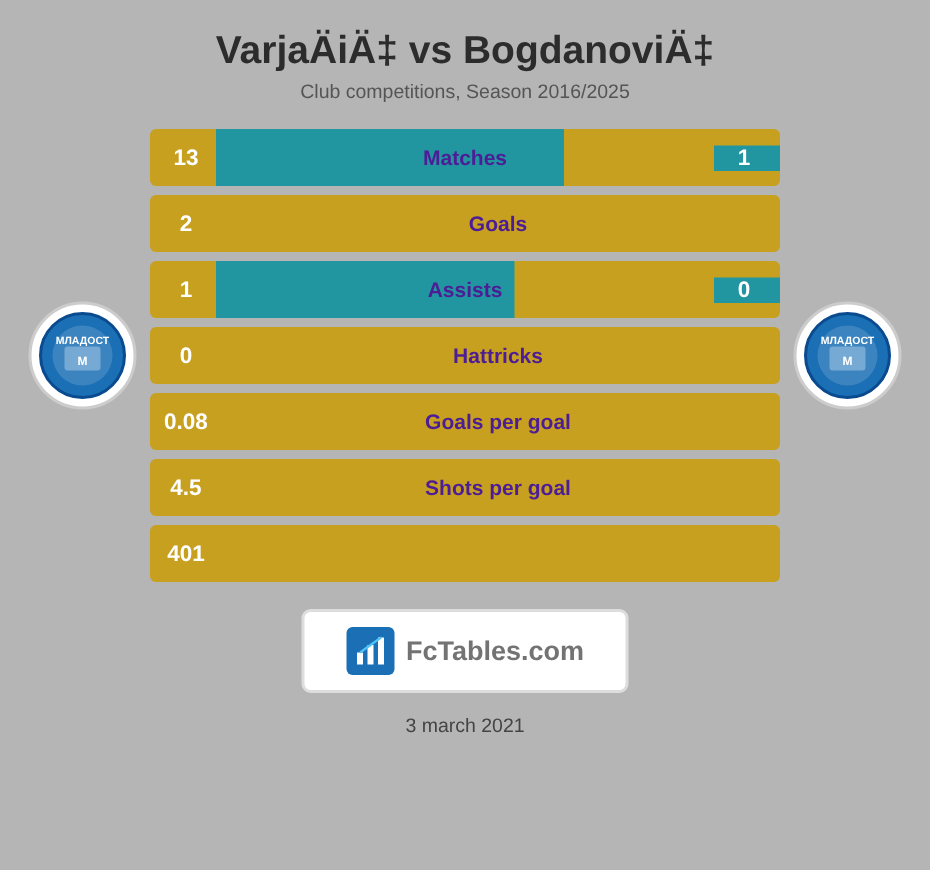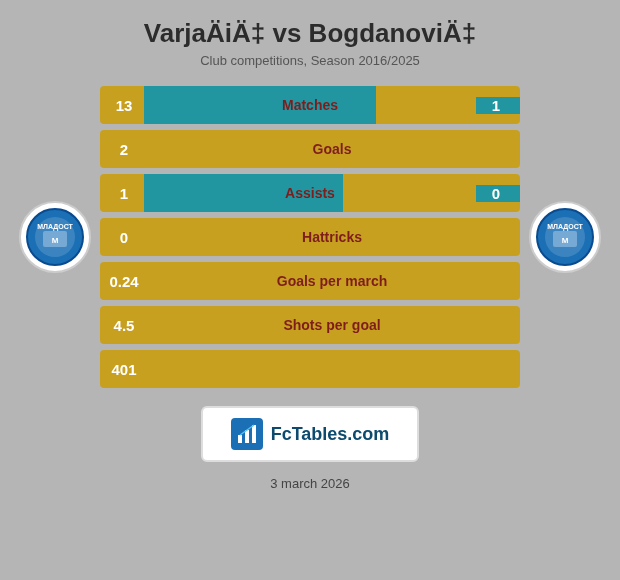--- a/index.html
+++ b/index.html
@@ -119,21 +119,21 @@
       height: 100%;
       background: #2196a0;
       border-radius: 0;
     }
 
     .stat-label {
       position: relative;
       z-index: 2;
       font-weight: bold;
       font-size: 14px;
-      color: #7f1d1d;
+      color: #4c1d95;
       text-align: center;
       width: 100%;
     }
 
     .stat-right-val {
       width: 44px;
       text-align: center;
       font-weight: bold;
       font-size: 15px;
       color: #fff;
@@ -167,21 +167,21 @@
       align-items: center;
       justify-content: center;
       color: #fff;
       font-size: 16px;
       font-weight: bold;
     }
 
     .fctables-text {
       font-size: 18px;
       font-weight: bold;
-      color: #0c4a6e;
+      color: #737373;
     }
 
     .footer-date {
       margin-top: 14px;
       font-size: 13px;
       color: #444;
       text-align: center;
     }
   </style>
 </head>
@@ -229,23 +229,23 @@
           </div>
           <div class="stat-right-val has-bar">0</div>
         </div>
         <div class="stat-row">
           <div class="stat-left-val">0</div>
           <div class="stat-bar-container">
             <div class="stat-label">Hattricks</div>
           </div>
         </div>
         <div class="stat-row">
-          <div class="stat-left-val">0.24</div>
-          <div class="stat-bar-container">
-            <div class="stat-label">Goals per march</div>
+          <div class="stat-left-val">0.08</div>
+          <div class="stat-bar-container">
+            <div class="stat-label">Goals per goal</div>
           </div>
         </div>
         <div class="stat-row">
           <div class="stat-left-val">4.5</div>
           <div class="stat-bar-container">
             <div class="stat-label">Shots per goal</div>
           </div>
         </div>
         <div class="stat-row">
           <div class="stat-left-val">401</div>
@@ -271,15 +271,15 @@
       <svg width="22" height="22" viewBox="0 0 22 22" xmlns="http://www.w3.org/2000/svg">
         <rect x="2" y="12" width="4" height="8" fill="#fff"></rect>
         <rect x="9" y="7" width="4" height="13" fill="#fff"></rect>
         <rect x="16" y="2" width="4" height="18" fill="#fff"></rect>
         <polyline points="4,12 11,7 18,2" stroke="#4fc3f7" stroke-width="1.5" fill="none"></polyline>
       </svg>
     </div>
     <div class="fctables-text">FcTables.com</div>
   </div>
 
-  <div class="footer-date">3 march 2026</div>
+  <div class="footer-date">3 march 2021</div>
 
 </div>
 
 </body></html>

